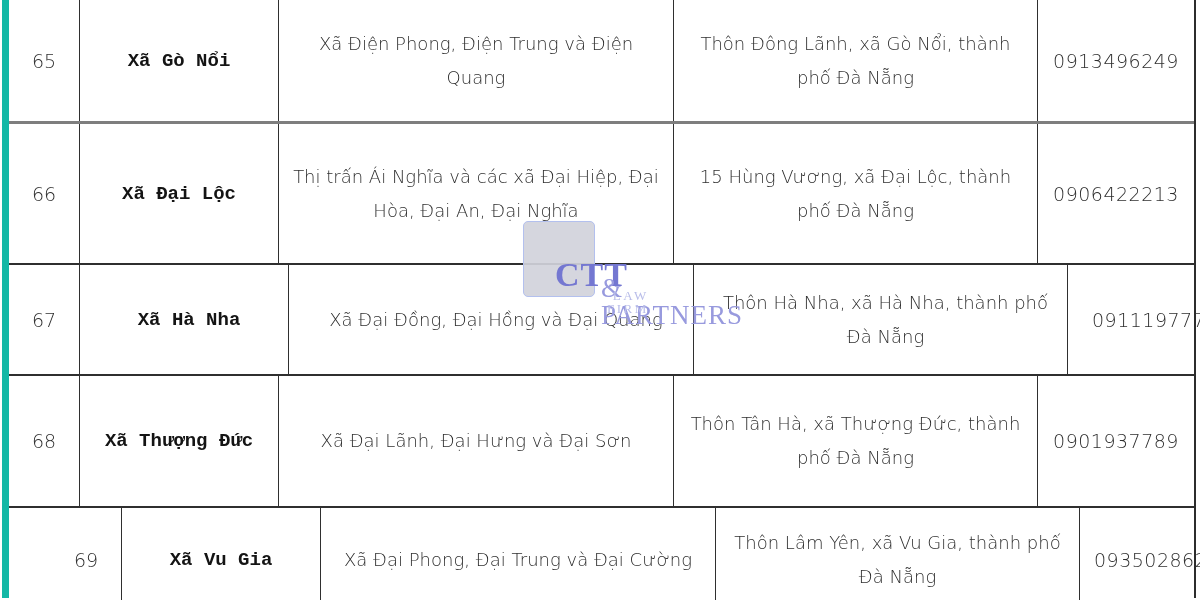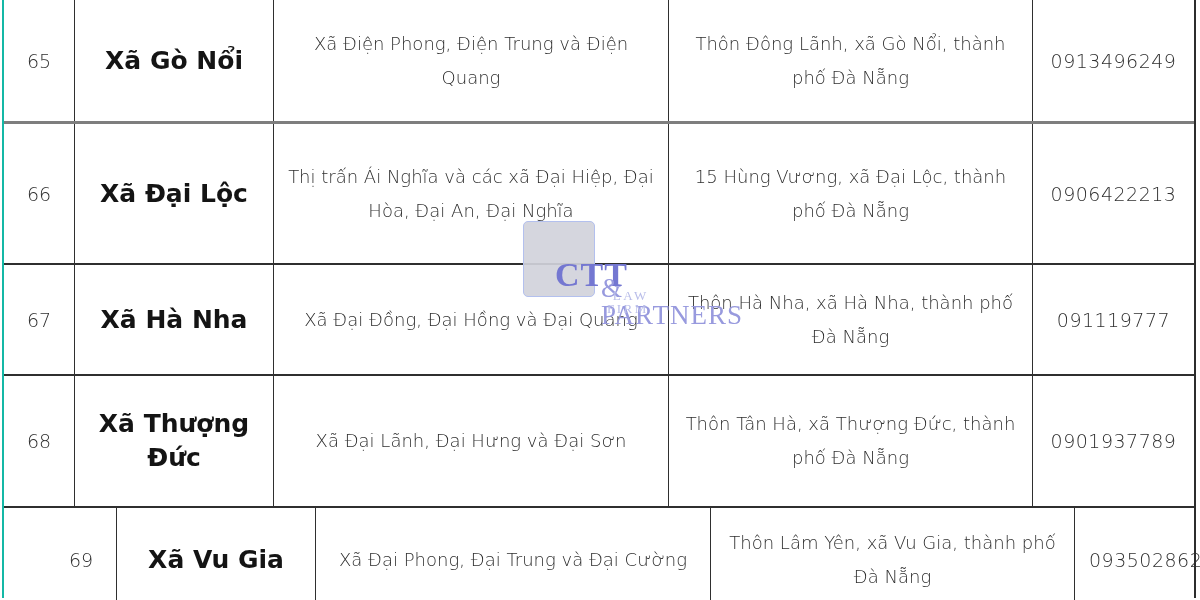--- a/index.html
+++ b/index.html
@@ -7,43 +7,43 @@
     width:1200px;height:600px;position:relative;overflow:hidden;
     background:#ffffff;
     font-family:"DejaVu Sans","Liberation Sans",sans-serif;
     color:#2f2f2f;
   }
   *{box-sizing:border-box;}
 
   
   .tbl{
     position:absolute;left:2px;top:0;width:1194px;height:598px;
-    border-left:2px solid #14b8a6;
+    border-left:7px solid #14b8a6;
     border-right:2px solid #2c2c2c;
   }
   .row{
     display:grid;
     grid-template-columns:71px 199px 395px 364px 1fr;
     border-bottom:2px solid #2f2f2f;
   }
   .row.r1{height:124px;border-bottom:3px solid #7e7e7e;}
   .row.r2{height:141px;}
-  .row.r3{height:111px;}
+  .row.r3{height:111px;gap:10px;}
   .row.r4{height:132px;}
   .row.r5{height:106px;border-bottom:2px solid #2c2c2c;padding-left:42px;}
   .cell{
     display:flex;align-items:center;justify-content:center;
     text-align:center;
     padding:4px 14px;
     border-right:1.5px solid #2f2f2f;
     font-size:18px;line-height:34px;
     font-weight:300;
   }
   .cell:last-child{border-right:none;}
-  .cell.name{font-weight:bold;color:#141414;font-size:25px;}
+  .cell.name{font-weight:bold;color:#141414;font-size:19px;font-family:Liberation Mono, monospace;}
   .cell.no{font-size:19px;}
   .cell.phone{font-size:19px;letter-spacing:0.5px;}
 
   
   .wm{position:absolute;left:0;top:0;width:0;height:0;z-index:5;
       font-family:"Liberation Serif","DejaVu Serif",serif;}
   .wm-box{
     position:absolute;left:523px;top:221px;width:72px;height:76px;
     background:rgba(209,210,219,0.92);
     border:1px solid #b3c0ee;

